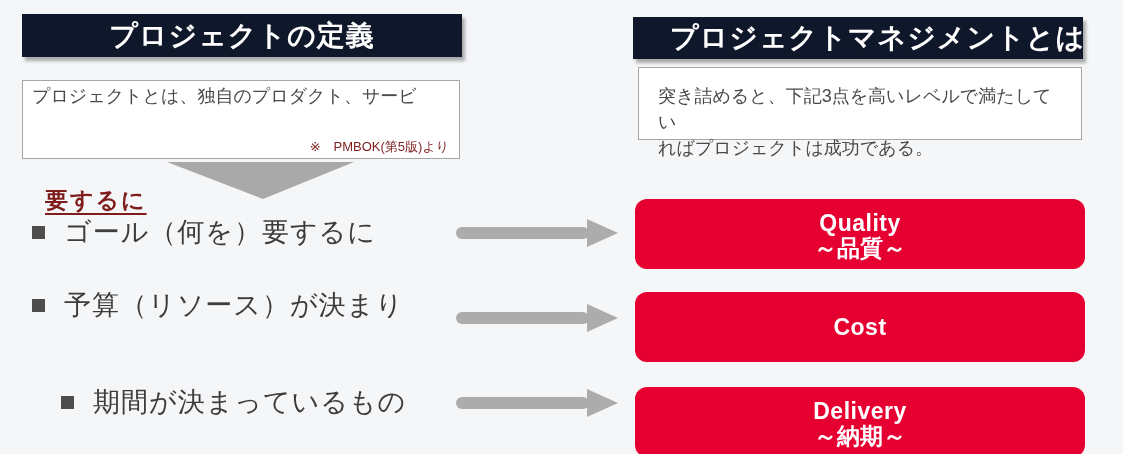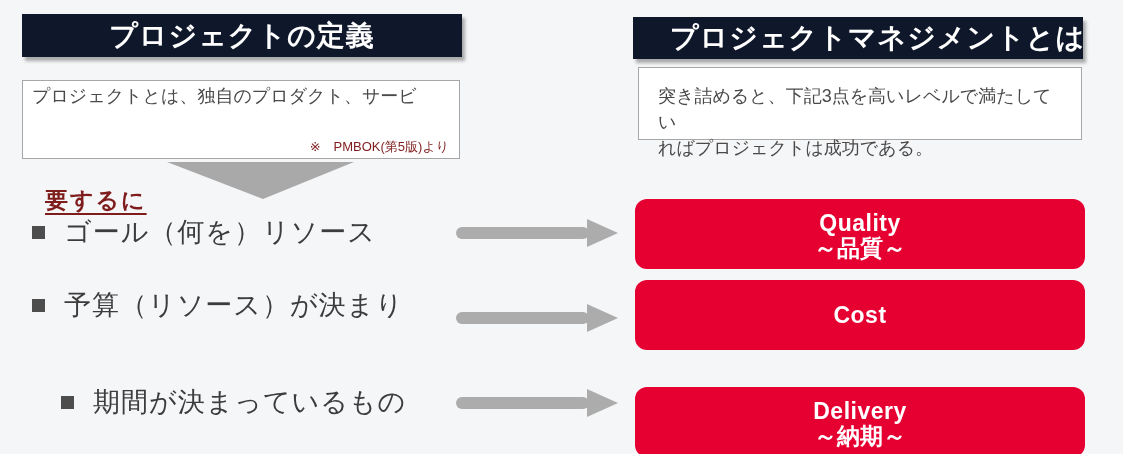--- a/index.html
+++ b/index.html
@@ -85,21 +85,21 @@
     height: 70px;
     background: #E60032;
     border-radius: 12px;
     color: #ffffff;
     display: flex;
     flex-direction: column;
     align-items: center;
     justify-content: center;
     text-align: center;
   }
-  .q1 { top: 199px; } .q2 { top: 280px; } .q3 { top: 369px; margin-top: 18px; }
+  .q1 { top: 199px; } .q2 { top: 292px; } .q3 { top: 369px; margin-top: 18px; }
   .qcd-en { font-size: 23px; font-weight: bold; line-height: 27px; letter-spacing: 0.5px; }
   .qcd-jp { font-size: 23px; font-weight: bold; line-height: 22px; }
 </style>
 </head>
 <body>
 
 <div class="slide">
 
   <div class="hdr hdr-left">プロジェクトの定義</div>
 
@@ -109,21 +109,21 @@
   </div>
 
   <div class="lead-in">要するに</div>
 
   <svg class="triangle-svg" width="190" height="40" viewBox="0 0 190 40">
     <polygon points="1,1 188,1 97,38" fill="#A9A9A9"></polygon>
   </svg>
 
   <div class="bullet-row row1">
     <span class="sq"></span>
-    <span class="bullet-text">ゴール（何を）リソース</span>
+    <span class="bullet-text">ゴール（何を）要するに</span>
   </div>
   <div class="bullet-row row2">
     <span class="sq"></span>
     <span class="bullet-text">予算（リソース）が決まり</span>
   </div>
   <div class="bullet-row row3">
     <span class="sq"></span>
     <span class="bullet-text">期間が決まっているもの</span>
   </div>
 

